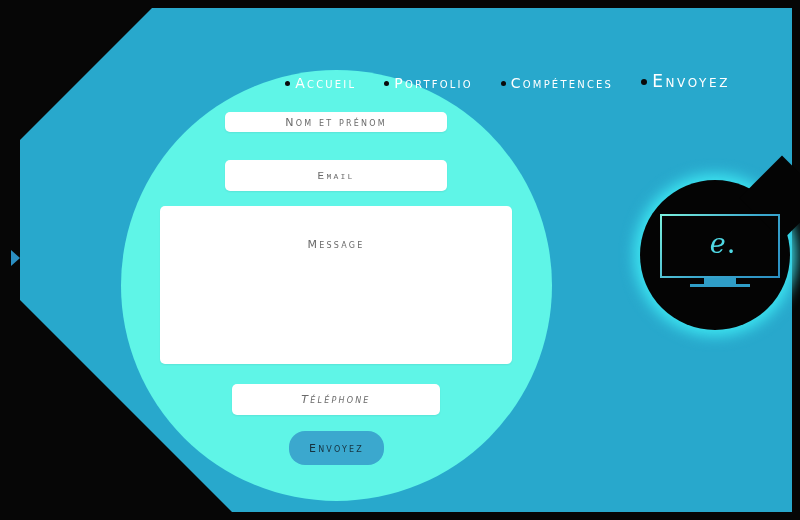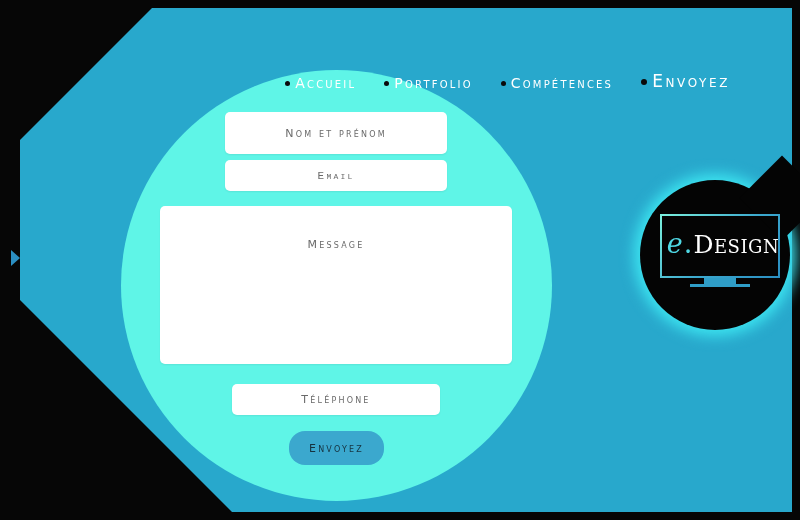--- a/index.html
+++ b/index.html
@@ -114,31 +114,31 @@
     pointer-events:auto;
     outline:none;
     box-shadow:0 1px 2px rgba(0,0,0,0.07);
   }
   .field::placeholder {
     color:#6a6a6a;
     font-variant:small-caps;
     letter-spacing:2.2px;
     opacity:1;
   }
-  #name-field  { left:225px; top:112px; width:222px; height:42px; }
+  #name-field  { left:225px; top:112px; width:222px; height:20px; }
   #email-field { left:225px; top:160px; width:222px; height:31px;font-family:Liberation Mono, monospace; }
   #message-field {
     left:160px; top:206px; width:352px; height:158px;
     resize:none;
     padding-top:31px;
     line-height:1.4;
     font-size:11px;
   }
   #message-field::placeholder { color:#6a6a6a; }
-  #phone-field { left:232px; top:384px; width:208px; height:31px; }
+  #phone-field { left:232px; top:384px; width:208px; height:31px;font-style:italic; }
 
   .submit-btn {
     position:absolute;
     left:289px; top:431px;
     width:95px; height:34px;
     background:#3ba8ce;
     border:none;
     border-radius:16px;
     color:#16323f;
     font-family:"DejaVu Sans", sans-serif;
@@ -282,18 +282,17 @@
     <div class="logo-notch"></div>
     <div class="logo-inner">
       <div class="monitor">
         <div class="monitor-screen"></div>
         <div class="monitor-neck"></div>
         <div class="monitor-base"></div>
       </div>
       <div class="logo-text">
         <span class="logo-e">e</span>
         <span class="logo-dot">.</span>
-        <span class="logo-word">Design</span>
       </div>
     </div>
   </div>
 
 </div>
 
 </body></html>

